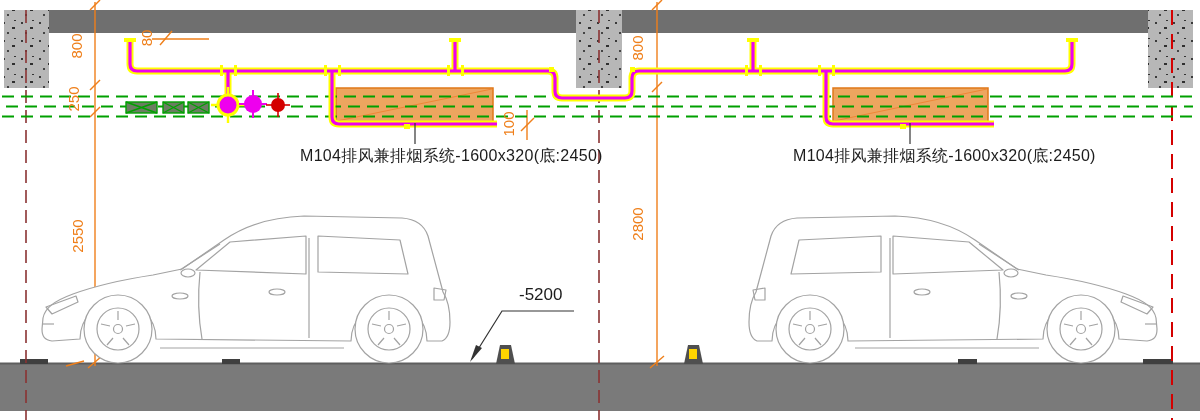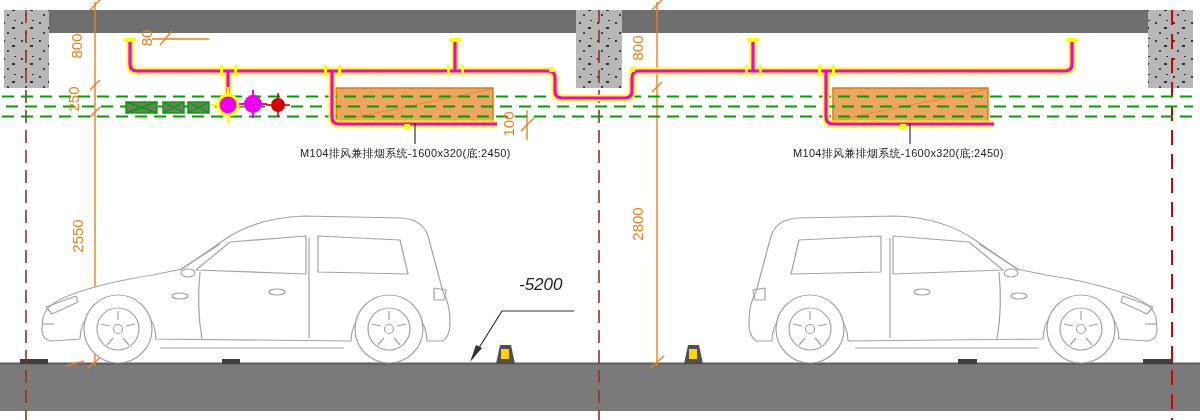--- a/index.html
+++ b/index.html
@@ -1,21 +1,21 @@
 <!DOCTYPE html>
 <html><head>
 <meta charset="utf-8">
 <style>
   html,body{margin:0;padding:0;background:#fff;}
   .canvas{position:relative;width:1200px;height:420px;background:#ffffff;overflow:hidden;
           font-family:"Liberation Sans",sans-serif;}
   .canvas svg{position:absolute;left:0;top:0;}
   .txt{position:absolute;white-space:nowrap;}
   .dim{color:#ef7f1a;font-size:15px;transform:translate(-50%,-50%) rotate(-90deg);}
-  .cadlbl{color:#1c1c1c;font-size:11px;letter-spacing:.3px;}
+  .cadlbl{color:#1c1c1c;font-size:16px;letter-spacing:.3px;}
   .level{color:#1c1c1c;font-size:17px;}
 </style>
 </head>
 <body>
 
 <div class="canvas">
 
 <svg width="1200" height="420" viewBox="0 0 1200 420">
   <defs>
     <pattern id="speckle" width="18" height="18" patternUnits="userSpaceOnUse">
@@ -217,15 +217,15 @@
 <div class="txt dim" style="left:73px;top:99px;">250</div>
 <div class="txt dim" style="left:77px;top:236px;">2550</div>
 <div class="txt dim" style="left:146px;top:38px;">80</div>
 <div class="txt dim" style="left:508px;top:124px;">100</div>
 <div class="txt dim" style="left:637px;top:48px;">800</div>
 <div class="txt dim" style="left:637px;top:224px;">2800</div>
 
 <div class="txt cadlbl" style="left:300px;top:146px;">M104排风兼排烟系统-1600x320(底:2450)</div>
 <div class="txt cadlbl" style="left:793px;top:146px;">M104排风兼排烟系统-1600x320(底:2450)</div>
 
-<div class="txt level" style="left:519px;top:275px;font-style:italic;">-5200</div>
+<div class="txt level" style="left:519px;top:285px;">-5200</div>
 
 </div>
 
 </body></html>

